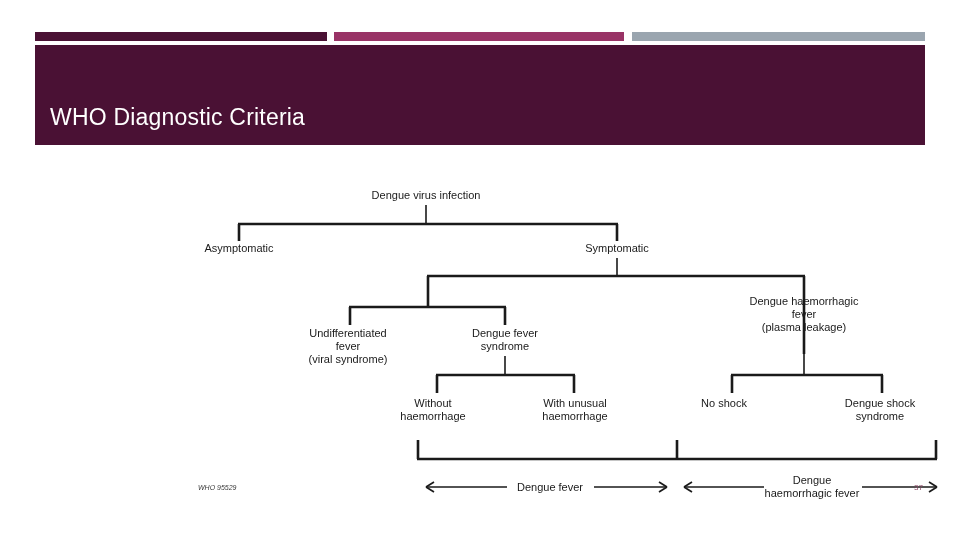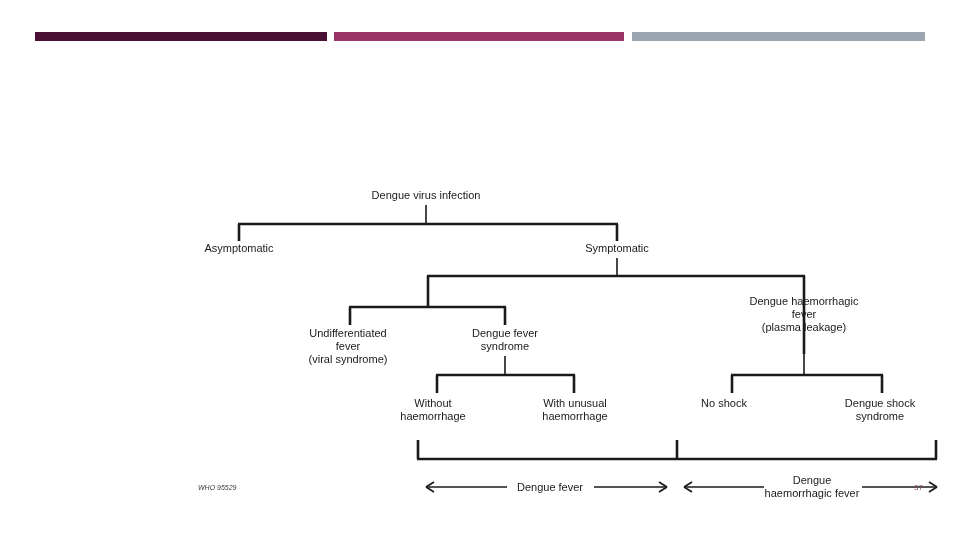--- a/index.html
+++ b/index.html
@@ -87,20 +87,23 @@
   .conn-arrow { stroke: #1a1a1a; stroke-width: 1.7; fill: none; }
 </style>
 </head>
 <body>
 
 <div id="slide-header">
   <div class="accent-bar" id="accent-bar-dark"></div>
   <div class="accent-bar" id="accent-bar-mid"></div>
   <div class="accent-bar" id="accent-bar-gray"></div>
 
+  <div id="title-band">
+    <div id="slide-title">WHO Diagnostic Criteria</div>
+  </div>
 </div>
 
 <figure id="diagram-figure" style="margin:12px">
   <svg id="diagram-svg" width="960" height="360" viewBox="0 0 960 360">
 
     <text class="node-text" x="414" y="37" text-anchor="middle">Dengue virus infection</text>
     <path class="conn conn-thin" d="M 414 43 L 414 61"></path>
 
     <path class="conn conn-thick" d="M 226 62 L 606 62"></path>
     <path class="conn conn-thick" d="M 227 62 L 227 79"></path>

